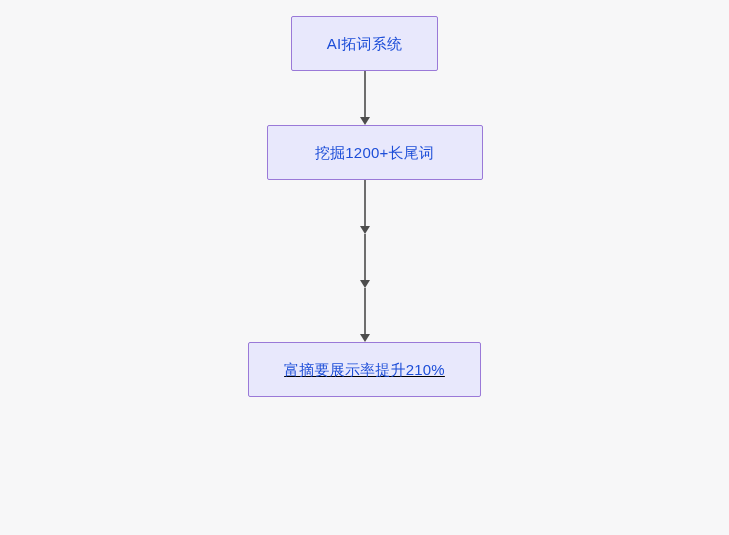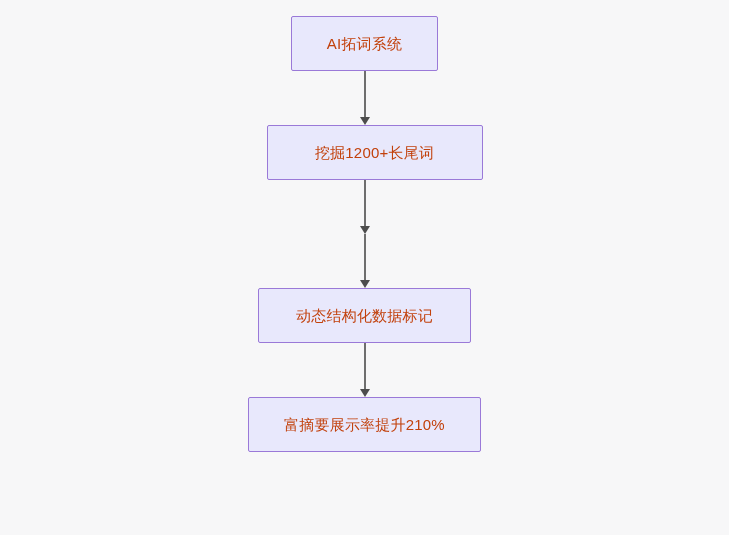--- a/index.html
+++ b/index.html
@@ -36,21 +36,21 @@
     border-radius: 2px;
     height: 55px;
     display: flex;
     align-items: center;
     justify-content: center;
     padding: 0 14px;
   }
   .node-label {
     font-size: 15px;
     line-height: 1;
-    color: #c2410c;
+    color: #1d4ed8;
     white-space: nowrap;
     letter-spacing: 0.2px;
   }
   .connector {
     position: relative;
     width: 12px;
     height: 54px;
     display: flex;
     justify-content: center;
   }
@@ -71,21 +71,21 @@
     width: 0;
     height: 0;
     border-left: 5px solid transparent;
     border-right: 5px solid transparent;
     border-top: 8px solid #4d4d4d;
   }
   .w1 { width: 147px; }
   .w2 { width: 216px; margin-left: 20px; }
   .w3 { width: 220px; }
   .w4 { width: 213px; }
-  .w5 { width: 233px; }
+  .w5 { width: 233px; text-decoration: underline; }
   .top-pad { height: 16px; }
 </style>
 </head>
 <body>
 
 <div id="flowchart-canvas">
   <div class="flow-stack">
 
     <div class="top-pad"></div>
 
@@ -106,23 +106,20 @@
       <span class="stem"></span>
       <span class="head"></span>
     </div>
 
 
     <div class="connector">
       <span class="stem"></span>
       <span class="head"></span>
     </div>
 
-    <div class="node-box w4">
-      <span class="node-label">动态结构化数据标记</span>
-    </div>
 
     <div class="connector">
       <span class="stem"></span>
       <span class="head"></span>
     </div>
 
     <div class="node-box w5">
       <span class="node-label">富摘要展示率提升210%</span>
     </div>
 

